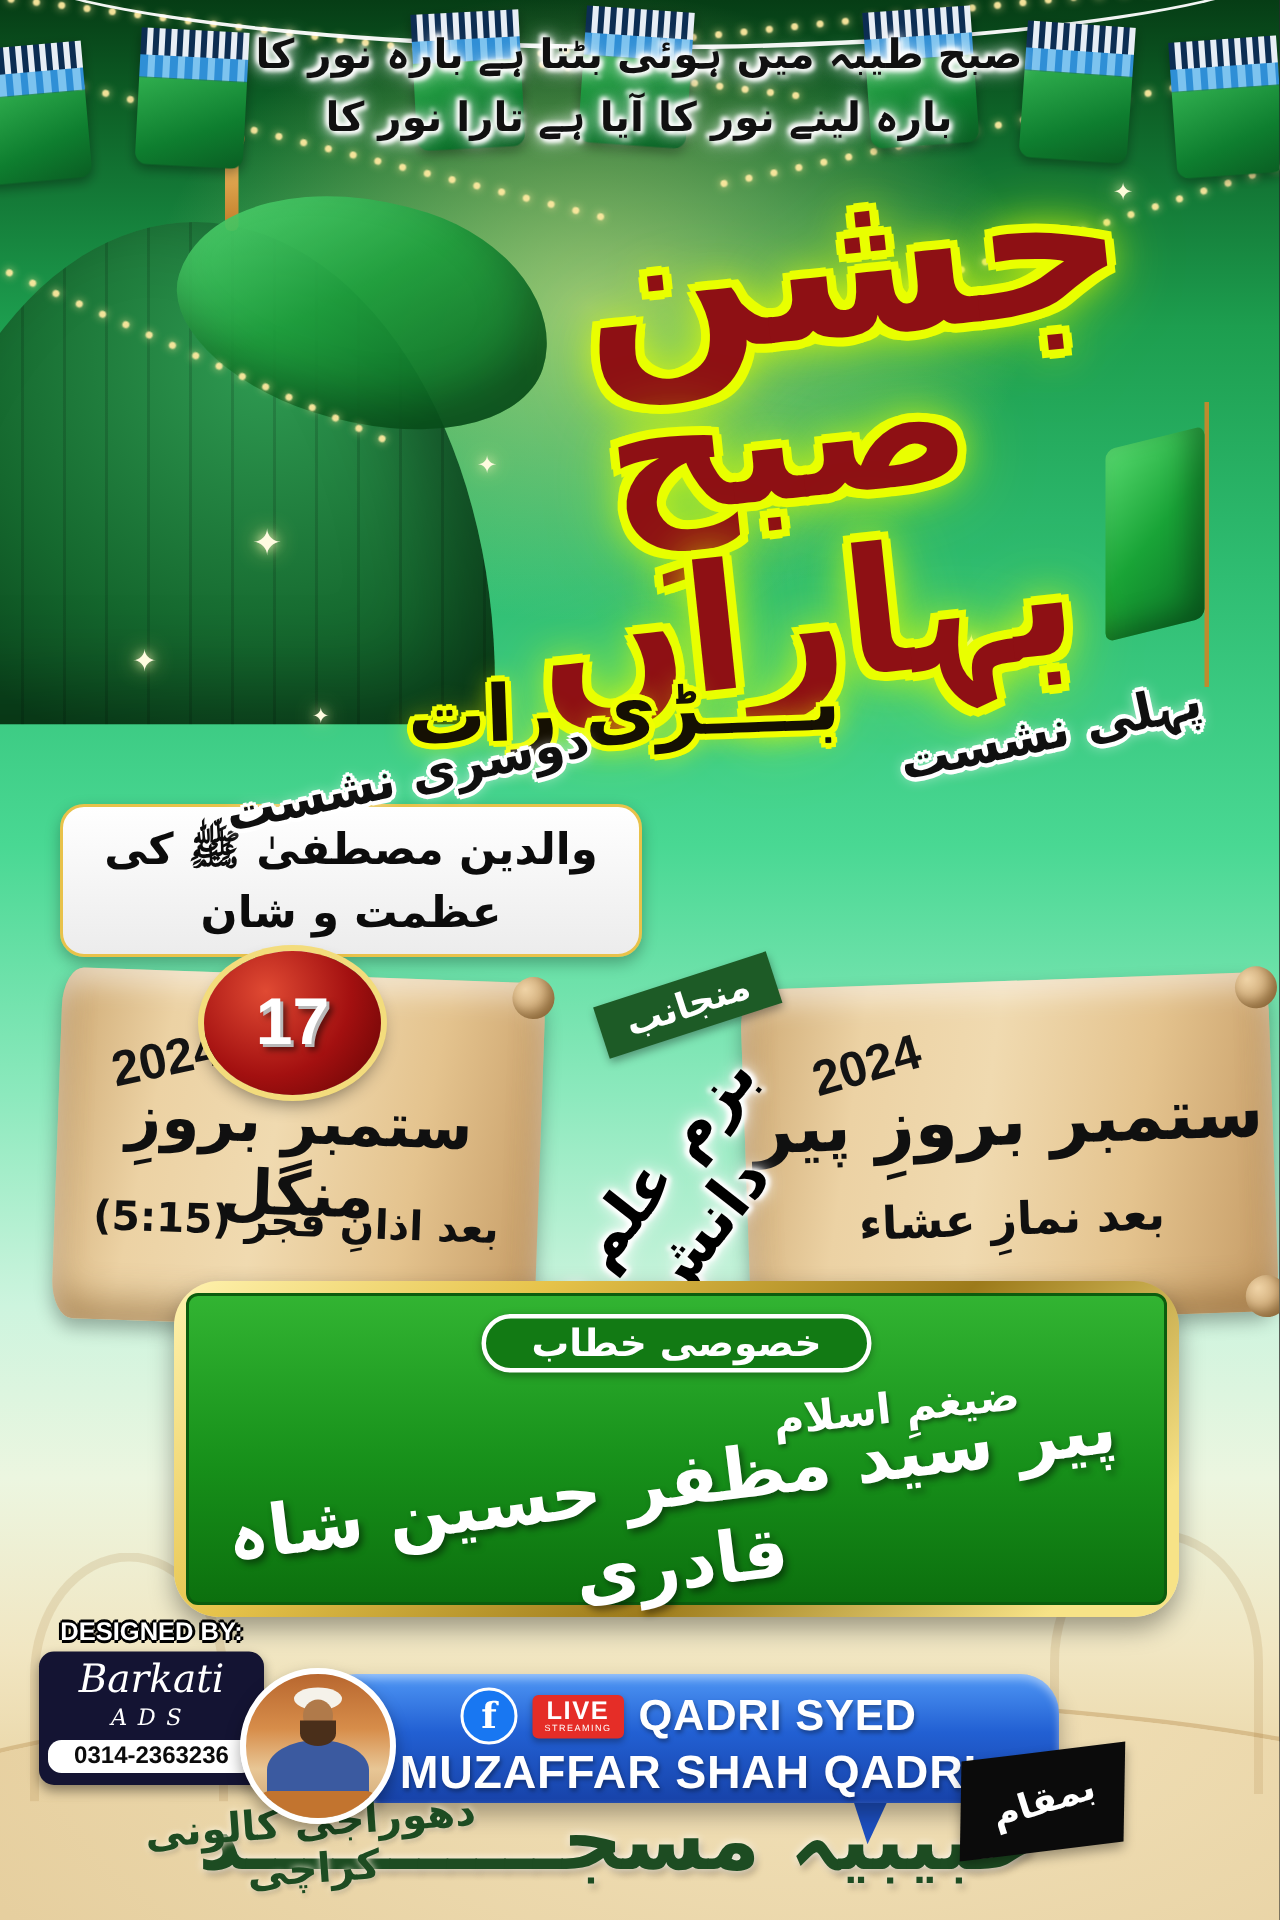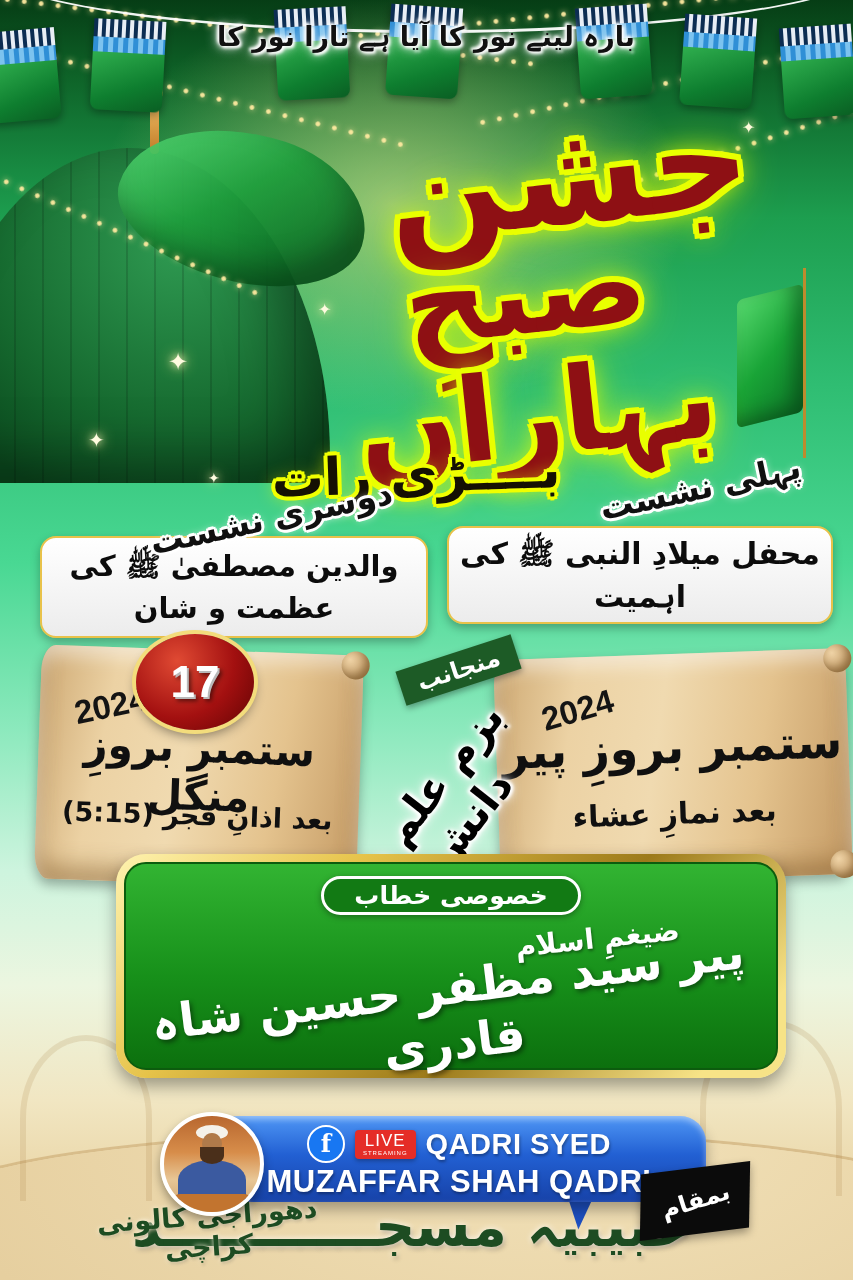--- a/index.html
+++ b/index.html
@@ -83,21 +83,21 @@
     box-shadow:0 0 0 4px #f3dc7c,0 6px 12px rgba(0,0,0,.45);
     display:flex;align-items:center;justify-content:center;}
   .badge span{font-size:44px;font-weight:bold;color:#fff;text-shadow:2px 2px 0 #b9b9b9,4px 4px 4px rgba(0,0,0,.55);}
   .org-label{position:absolute;left:398px;top:652px;z-index:5;transform:rotate(-18deg);
     background:#1d5b26;color:#fff;font-weight:bold;font-size:24px;padding:4px 18px;box-shadow:0 3px 6px rgba(0,0,0,.35);}
   .org-name{position:absolute;left:332px;top:756px;width:236px;z-index:5;text-align:center;
     transform:rotate(-52deg);font-size:42px;font-weight:bold;}
   .gold-frame{position:absolute;left:116px;top:854px;width:670px;height:224px;z-index:5;border-radius:30px;padding:8px;
     box-sizing:border-box;background:linear-gradient(135deg,#fff3b0,#e6c34a 28%,#9c7a1a 60%,#f7e387 90%);
     box-shadow:0 8px 16px rgba(0,0,0,.35);}
-  .green-panel{width:100%;height:100%;border-radius:22px;box-sizing:border-box;border:2px solid #0c5c0e;
+  .green-panel{width:100%;height:100%;border-radius:8px;box-sizing:border-box;border:2px solid #0c5c0e;
     background:linear-gradient(180deg,#32b432,#17901a 55%,#0c700e);position:relative;text-align:center;}
   .speech-tag{display:inline-block;margin-top:12px;background:#127a14;border:3px solid #fff;border-radius:999px;
     color:#fff;font-weight:bold;font-size:25px;padding:2px 30px;box-shadow:0 2px 6px rgba(0,0,0,.35);}
   .honorific{position:absolute;right:96px;top:58px;color:#fff;font-weight:bold;font-size:28px;transform:rotate(-6deg);
     text-shadow:1px 2px 3px rgba(0,0,0,.4);}
   .speaker{position:absolute;left:0;top:96px;width:100%;color:#fff;font-weight:bold;font-size:47px;
     transform:rotate(-7deg);text-shadow:2px 3px 5px rgba(0,0,0,.45);}
   .designer{position:absolute;left:26px;top:1078px;width:150px;z-index:6;text-align:center;}
   .designer .hd{font-weight:bold;font-size:17px;color:#fff;
     text-shadow:-2px 0 0 #000,2px 0 0 #000,0 -2px 0 #000,0 2px 0 #000,-1px -1px 0 #000,1px 1px 0 #000;}
@@ -106,21 +106,21 @@
   .designer .sb{font-family:"DejaVu Serif",serif;font-style:italic;color:#fff;font-size:15px;letter-spacing:7px;margin-top:2px;}
   .designer .ph{margin-top:6px;background:#fff;border-radius:9px;color:#0b0b0b;font-weight:bold;font-size:16px;padding:2px 0;}
   .bluebar{position:absolute;left:212px;top:1116px;width:494px;height:86px;z-index:6;border-radius:26px;
     background:linear-gradient(180deg,#4f97f5,#2260d3 45%,#1742a8);
     box-shadow:0 8px 14px rgba(0,0,0,.3),inset 0 3px 6px rgba(255,255,255,.45);color:#fff;text-align:center;}
   .bluebar .r1{margin-top:9px;display:flex;align-items:center;justify-content:center;gap:10px;}
   .fb{width:34px;height:34px;border-radius:50%;background:#1877f2;border:2px solid #fff;
     display:flex;align-items:center;justify-content:center;
     font-family:"DejaVu Serif",serif;font-weight:bold;font-size:24px;color:#fff;line-height:1;}
   .livebadge{background:#e52d27;border-radius:4px;padding:2px 8px 3px;line-height:1;box-shadow:0 2px 4px rgba(0,0,0,.3);}
-  .livebadge .lv{font-weight:normal;font-size:17px;letter-spacing:1px;}
+  .livebadge .lv{font-weight:bold;font-size:17px;letter-spacing:1px;}
   .livebadge .st{font-size:6px;letter-spacing:1px;margin-top:1px;}
   .bluebar .n1{font-weight:bold;font-size:29px;letter-spacing:.5px;text-shadow:1px 2px 3px rgba(0,0,0,.35);}
   .bluebar .n2{font-weight:bold;font-size:31px;letter-spacing:.5px;margin-top:1px;text-shadow:1px 2px 3px rgba(0,0,0,.35);}
   .tail{position:absolute;left:565px;top:1199px;width:0;height:0;z-index:5;
     border-left:16px solid transparent;border-right:8px solid transparent;border-top:30px solid #1d4fc0;transform:rotate(10deg);}
   .avatar{position:absolute;left:160px;top:1112px;width:96px;height:96px;border-radius:50%;z-index:7;
     border:4px solid #fff;overflow:hidden;box-shadow:0 5px 10px rgba(0,0,0,.35);
     background:linear-gradient(180deg,#b8672f 0%,#d78d4a 38%,#e8c695 66%,#caa06e 100%);}
   .av-turban{position:absolute;left:32px;top:9px;width:32px;height:15px;background:#f5f2ea;border-radius:50%;}
   .av-head{position:absolute;left:38px;top:17px;width:20px;height:22px;background:#b07a4a;border-radius:50%;}
@@ -197,31 +197,31 @@
   <span class="spark" style="left:318px;top:300px;font-size:16px;"></span>
   <span class="spark" style="left:88px;top:428px;font-size:20px;"></span>
   <span class="spark" style="left:208px;top:470px;font-size:14px;"></span>
   <span class="spark" style="left:640px;top:420px;font-size:18px;"></span>
   <span class="spark" style="left:742px;top:118px;font-size:16px;"></span>
 
   <div class="arch" style="left:20px;top:1035px;width:120px;height:160px;"></div>
   <div class="arch" style="left:700px;top:1020px;width:130px;height:170px;"></div>
 
   <div class="couplet rtl">
+    <div class="gw">صبح طیبہ میں ہوئی بٹتا ہے بارہ نور کا</div>
     <div class="gw">بارہ لینے نور کا آیا ہے تارا نور کا</div>
   </div>
 
   <div class="title rtl">
     <div class="w1 oy-big">جشن</div>
     <div class="w2 oy-big">صبحِ بہاراں</div>
   </div>
   <div class="subtitle rtl oy-sub">بــــڑی رات</div>
 
   <div class="sess-label ow rtl" style="left:598px;top:468px;">پہلی نشست</div>
-  <div class="sess-box rtl" style="left:447px;top:526px;width:382px;height:94px;font-size:30px;">محفل میلادِ النبی ﷺ کی اہمیت</div>
 
   <div class="sess-label ow rtl" style="left:148px;top:498px;">دوسری نشست</div>
   <div class="sess-box rtl" style="left:40px;top:536px;width:384px;height:98px;font-size:29px;">والدین مصطفیٰ ﷺ کی عظمت و شان</div>
 
   <div class="scroll" style="left:497px;top:654px;width:352px;height:226px;transform:rotate(-2deg);">
     <div class="curl-t"></div>
       <div class="curl-b"></div>
     <div class="year latin" style="left:46px;top:34px;">2024</div>
     <div class="dline rtl" style="top:66px;font-size:46px;">ستمبر بروزِ پیر</div>
     <div class="dline rtl" style="top:142px;font-size:30px;">بعد نمازِ عشاء</div>
@@ -242,20 +242,28 @@
   <div class="org-name rtl gw">بزم علم و دانش</div>
 
   <div class="gold-frame">
     <div class="green-panel">
       <div class="speech-tag rtl">خصوصی خطاب</div>
       <div class="honorific rtl">ضیغمِ اسلام</div>
       <div class="speaker rtl">پیر سید مظفر حسین شاہ قادری</div>
     </div>
   </div>
 
+  <div class="designer">
+    <div class="hd latin">DESIGNED BY:</div>
+    <div class="box">
+      <div class="nm">Barkati</div>
+      <div class="sb">ADS</div>
+      <div class="ph latin">0314-2363236</div>
+    </div>
+  </div>
 
   <div class="tail"></div>
   <div class="bluebar latin">
     <div class="r1">
       <div class="fb">f</div>
       <div class="livebadge">
         <div class="lv">LIVE</div>
         <div class="st">STREAMING</div>
       </div>
       <div class="n1">QADRI SYED</div>

